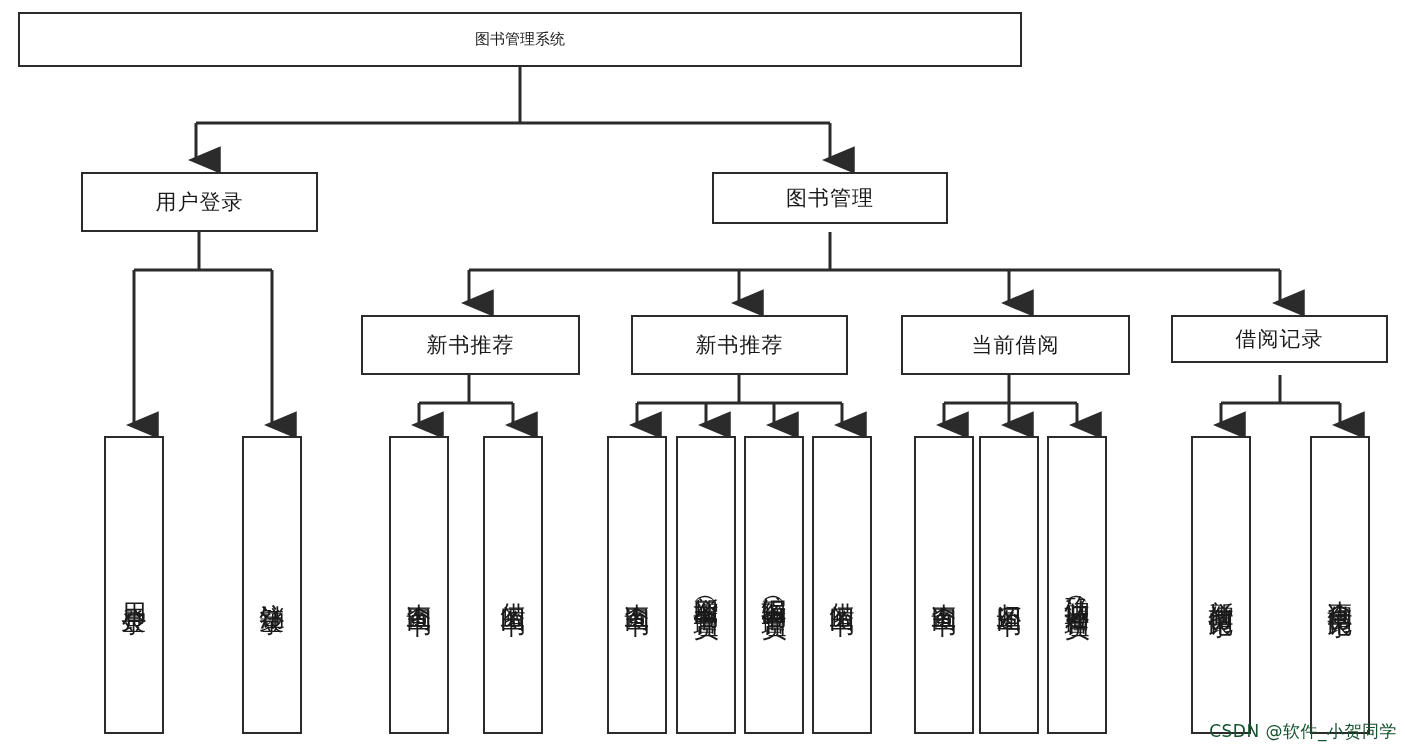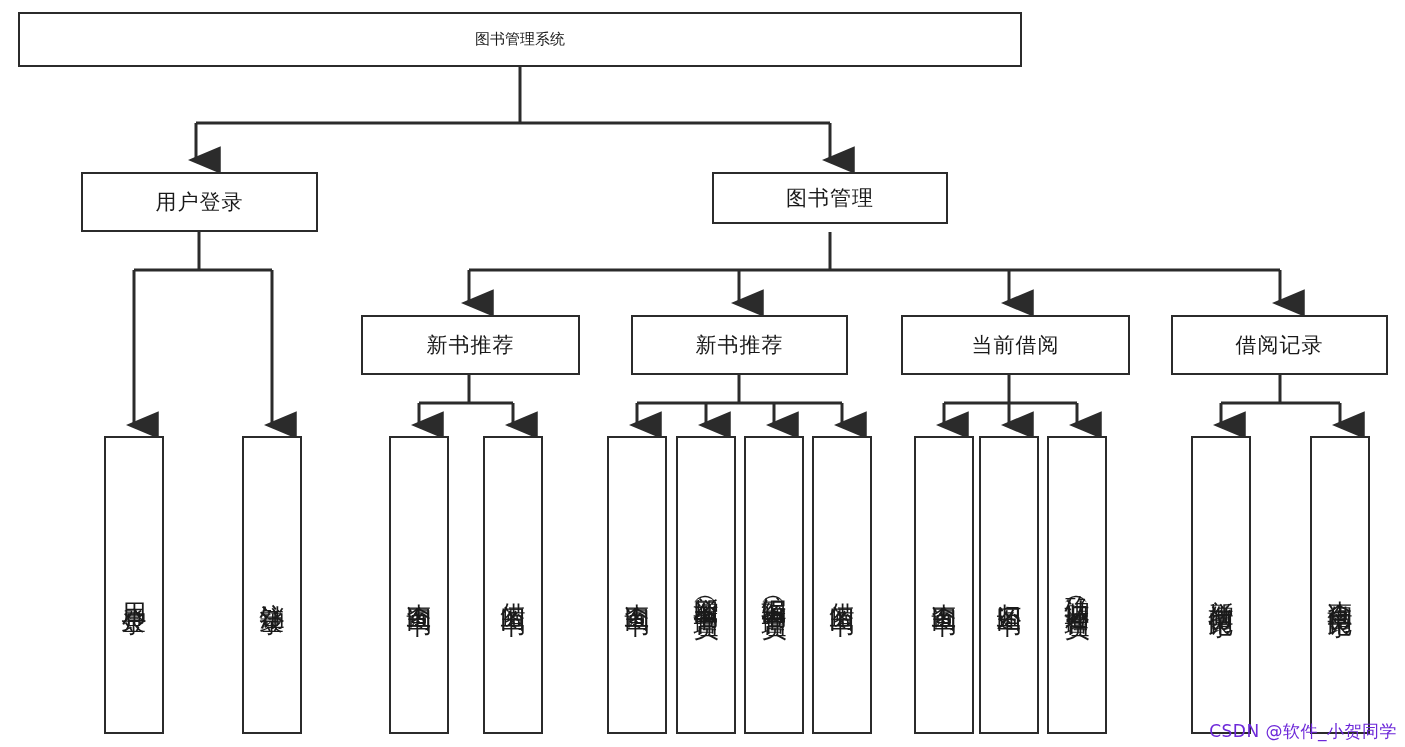--- a/index.html
+++ b/index.html
@@ -31,21 +31,21 @@
     font-size:25px;
     line-height:1.0;
     letter-spacing:3px;
     padding-top:8px;
   }
   .watermark{
     position:absolute;
     right:8px;
     bottom:4px;
     font-size:17px;
-    color:#6d28d9;
+    color:#14532d;
     white-space:nowrap;
     letter-spacing:0.5px;
   }
 </style>
 </head>
 <body>
 
 <div id="canvas">
 
   <svg id="edges" viewBox="0 0 1405 747">
@@ -99,21 +99,21 @@
   </svg>
 
   <div class="node root" style="left:18px;top:12px;width:1004px;height:55px;">图书管理系统</div>
 
   <div class="node horiz" style="left:81px;top:172px;width:237px;height:60px;">用户登录</div>
   <div class="node horiz" style="left:712px;top:172px;width:236px;height:52px;">图书管理</div>
 
   <div class="node horiz" style="left:361px;top:315px;width:219px;height:60px;font-family:Liberation Mono, monospace;">新书推荐</div>
   <div class="node horiz" style="left:631px;top:315px;width:217px;height:60px;">新书推荐</div>
   <div class="node horiz" style="left:901px;top:315px;width:229px;height:60px;">当前借阅</div>
-  <div class="node horiz" style="left:1171px;top:315px;width:217px;height:60px;">借阅记录</div>
+  <div class="node horiz" style="left:1171px;top:315px;width:217px;height:48px;">借阅记录</div>
 
   <div class="node vert" style="left:104px;top:436px;width:60px;height:298px;">用户登录</div>
   <div class="node vert" style="left:242px;top:436px;width:60px;height:298px;">注销登录</div>
 
   <div class="node vert" style="left:389px;top:436px;width:60px;height:298px;">查询图书</div>
   <div class="node vert" style="left:483px;top:436px;width:60px;height:298px;">借阅图书</div>
 
   <div class="node vert" style="left:607px;top:436px;width:60px;height:298px;">查询图书</div>
   <div class="node vert" style="left:676px;top:436px;width:60px;height:298px;">新增图书（管理员）</div>
   <div class="node vert" style="left:744px;top:436px;width:60px;height:298px;">编辑图书（管理员）</div>

